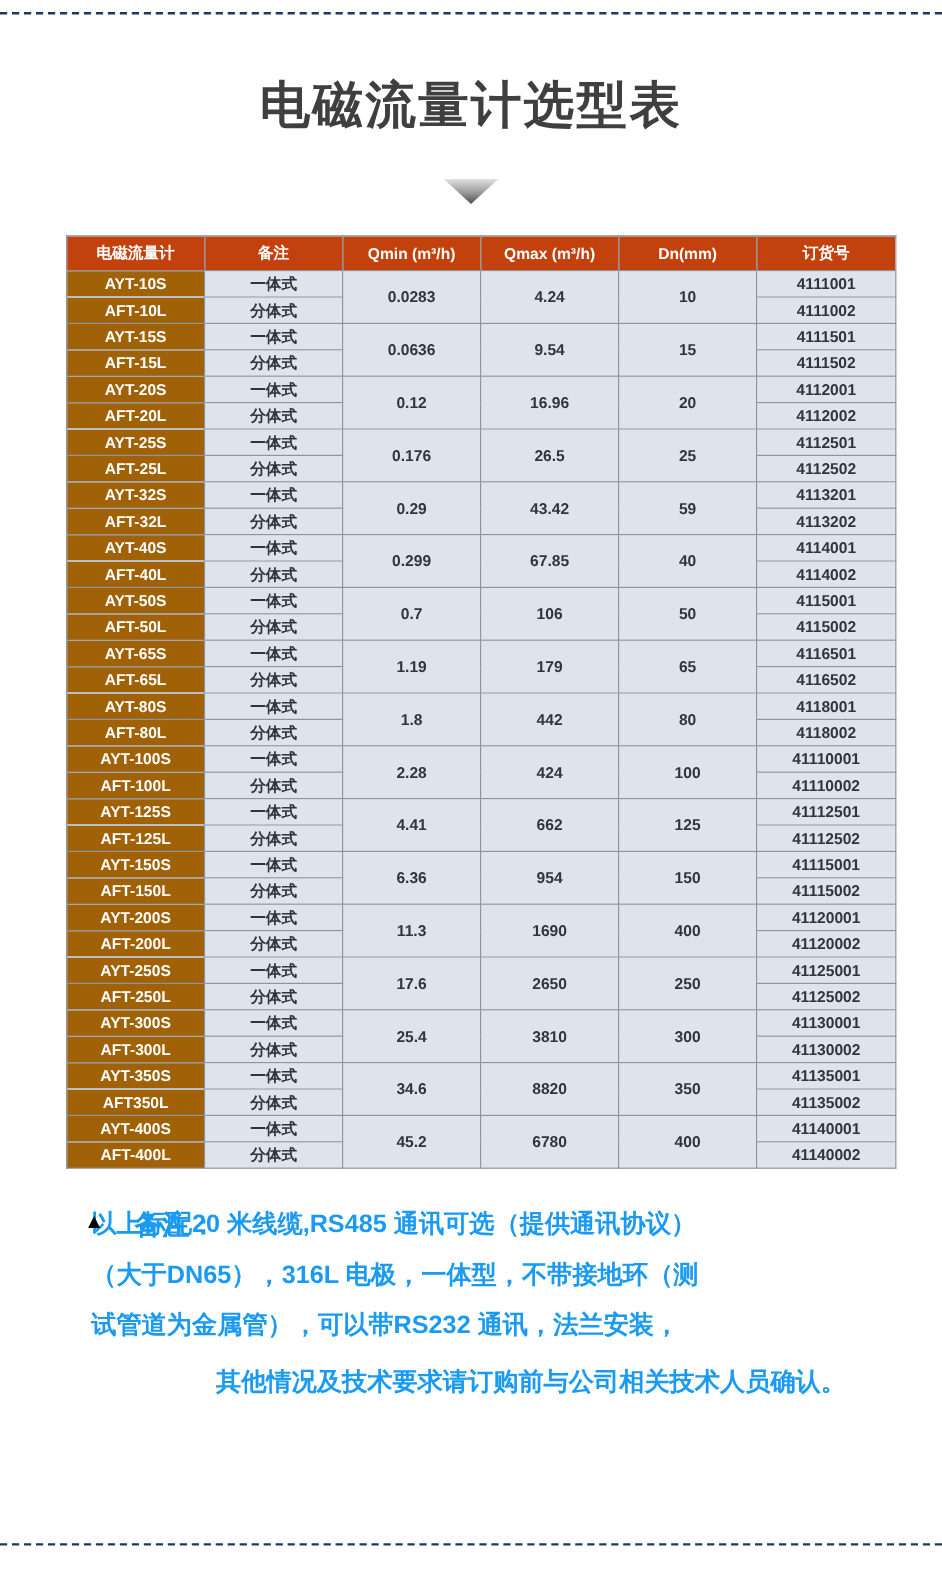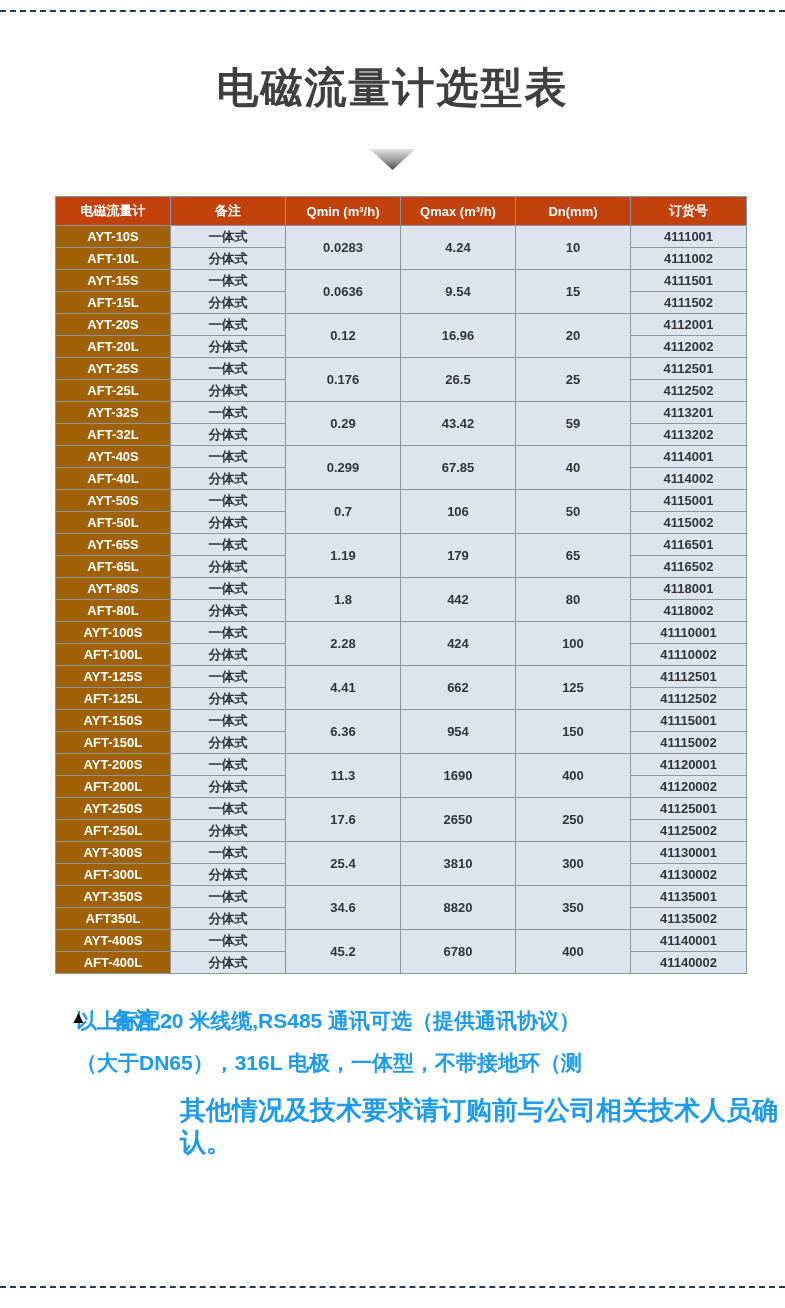--- a/index.html
+++ b/index.html
@@ -36,21 +36,21 @@
   }
   .sel-table td {
     background:#dde4ee; color:#2f353b; font-size:13px; font-weight:bold; height:21px;
   }
   .sel-table td.model { background:#a16207; color:#ffffff; }
 
   .remark { position:absolute; top:1000px; left:0; width:100%; color:#1a9af0; }
   .remark .marker { position:absolute; left:70px; top:9px; color:#000000; font-size:17px; line-height:1; }
   .remark .remark-label { position:absolute; left:112px; top:5px; font-size:23px; font-weight:bold; }
   .remark .remark-lines { margin-left:76px; width:545px; font-size:21px; line-height:42px; font-weight:bold; }
-  .remark .remark-footer { margin-left:180px; margin-top:10px; font-size:26px; line-height:32px; font-weight:bold; }
+  .remark .remark-footer { margin-left:180px; margin-top:10px; font-size:21px; line-height:32px; font-weight:bold; }
   .black-period { color:#111111; }
 </style>
 </head>
 <body>
 
 <div class="dashed top"></div>
 
 <h1 class="title">电磁流量计选型表</h1>
 
 <div class="arrow"></div>
@@ -298,17 +298,18 @@
       </tr>
     </tbody>
 </table>
 
 <div class="remark">
   <span class="marker">▲</span>
   <span class="remark-label">备注：</span>
   <div class="remark-lines">
       <div><span>以上标配20 米线缆,RS485 通讯可选（提供通讯协议）</span></div>
       <div><span>（大于DN65），316L 电极，一体型，不带接地环（测</span></div>
+      <div><span>试管道为金属管），可以带RS232 通讯，法兰安装，</span></div>
     </div>
   <div class="remark-footer">其他情况及技术要求请订购前与公司相关技术人员确认。</div>
 </div>
 
 <div class="dashed bottom"></div>
 
 </body></html>

